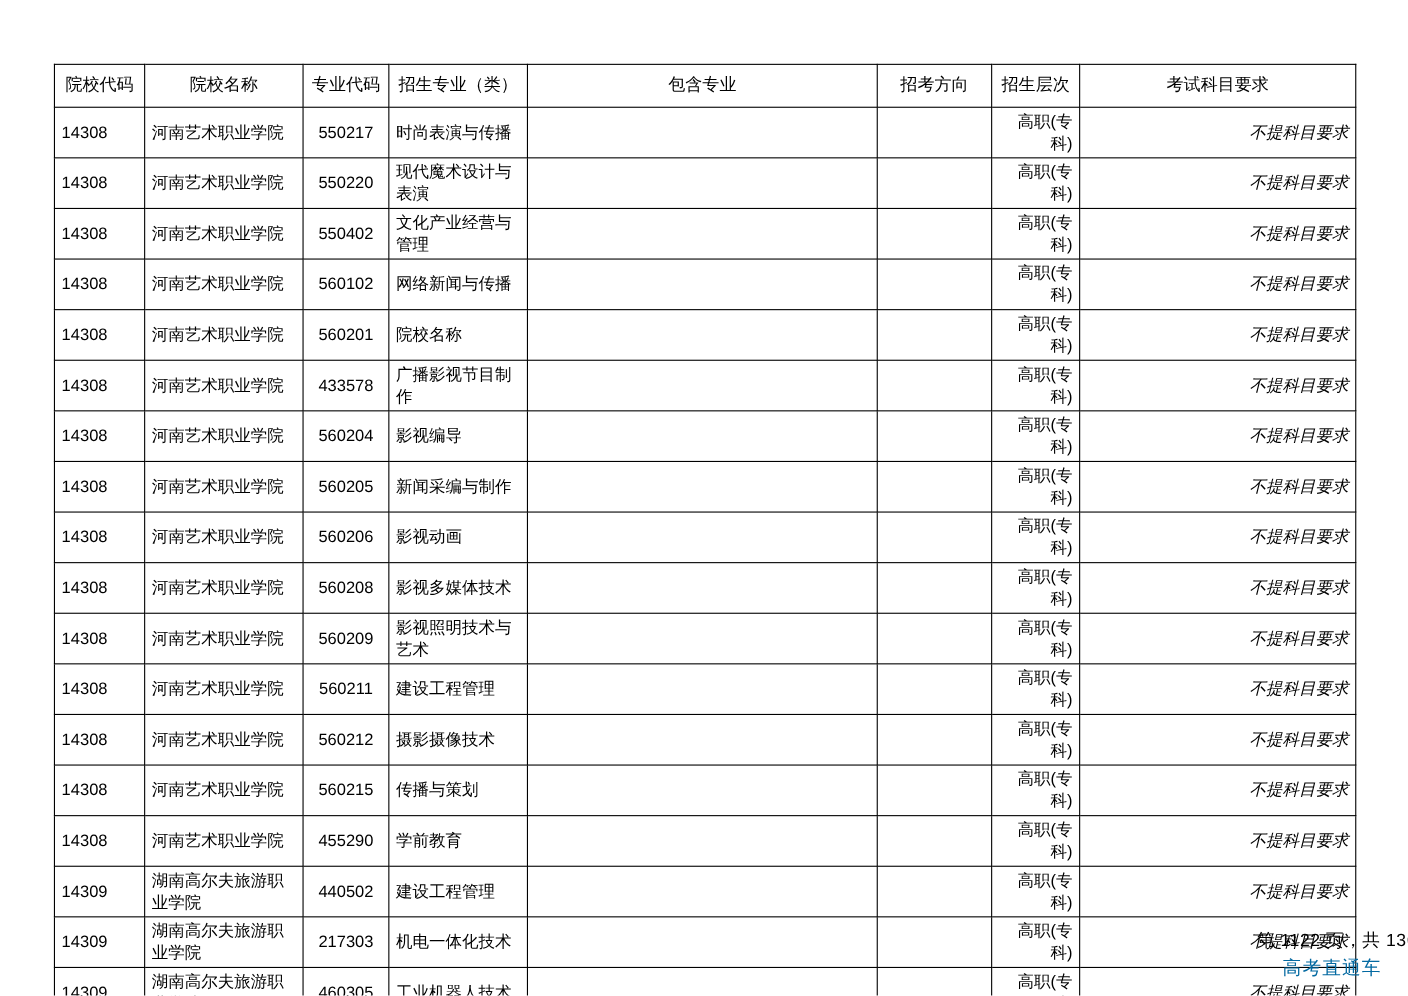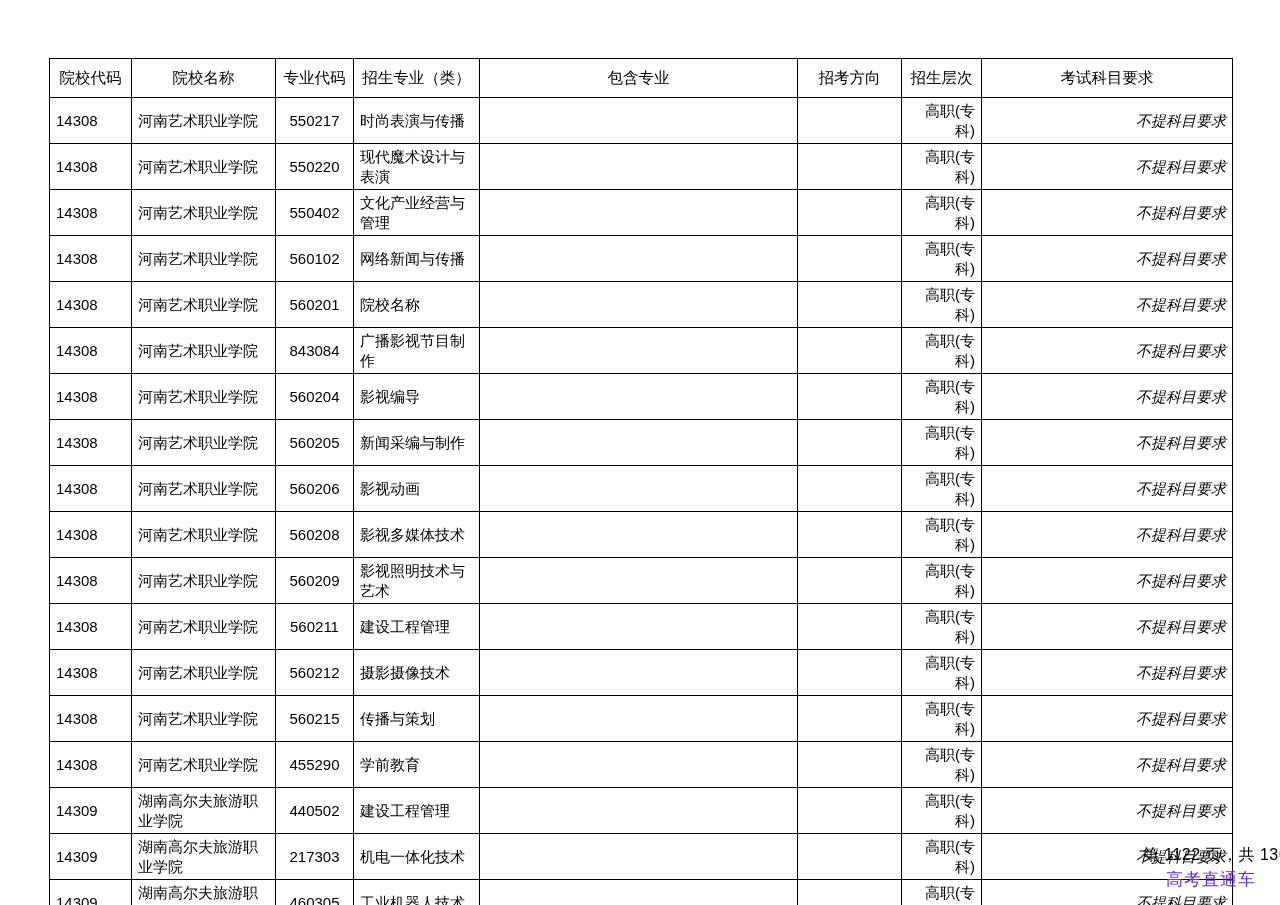--- a/index.html
+++ b/index.html
@@ -71,21 +71,21 @@
     text-align: right;
     font-size: 16px;
     letter-spacing: 0.5px;
     padding-left: 39px;
   }
   .watermark {
     position: absolute;
     right: 24px;
     bottom: 14px;
     font-size: 17px;
-    color: #6d28d9;
+    color: #0369a1;
     letter-spacing: 1px;
   }
 </style>
 </head>
 <body>
 
 <div class="page">
 
   <table class="catalog">
     <colgroup>
@@ -163,21 +163,21 @@
         <td class="major">院校名称</td>
         <td class="contains"></td>
         <td class="direction"></td>
         <td class="level">高职(专科)</td>
         <td class="exam">不提科目要求</td>
       </tr>
 
       <tr>
         <td class="code">14308</td>
         <td class="school">河南艺术职业学院</td>
-        <td class="majorcode">843084</td>
+        <td class="majorcode">433578</td>
         <td class="major">广播影视节目制作</td>
         <td class="contains"></td>
         <td class="direction"></td>
         <td class="level">高职(专科)</td>
         <td class="exam">不提科目要求</td>
       </tr>
 
       <tr>
         <td class="code">14308</td>
         <td class="school">河南艺术职业学院</td>

